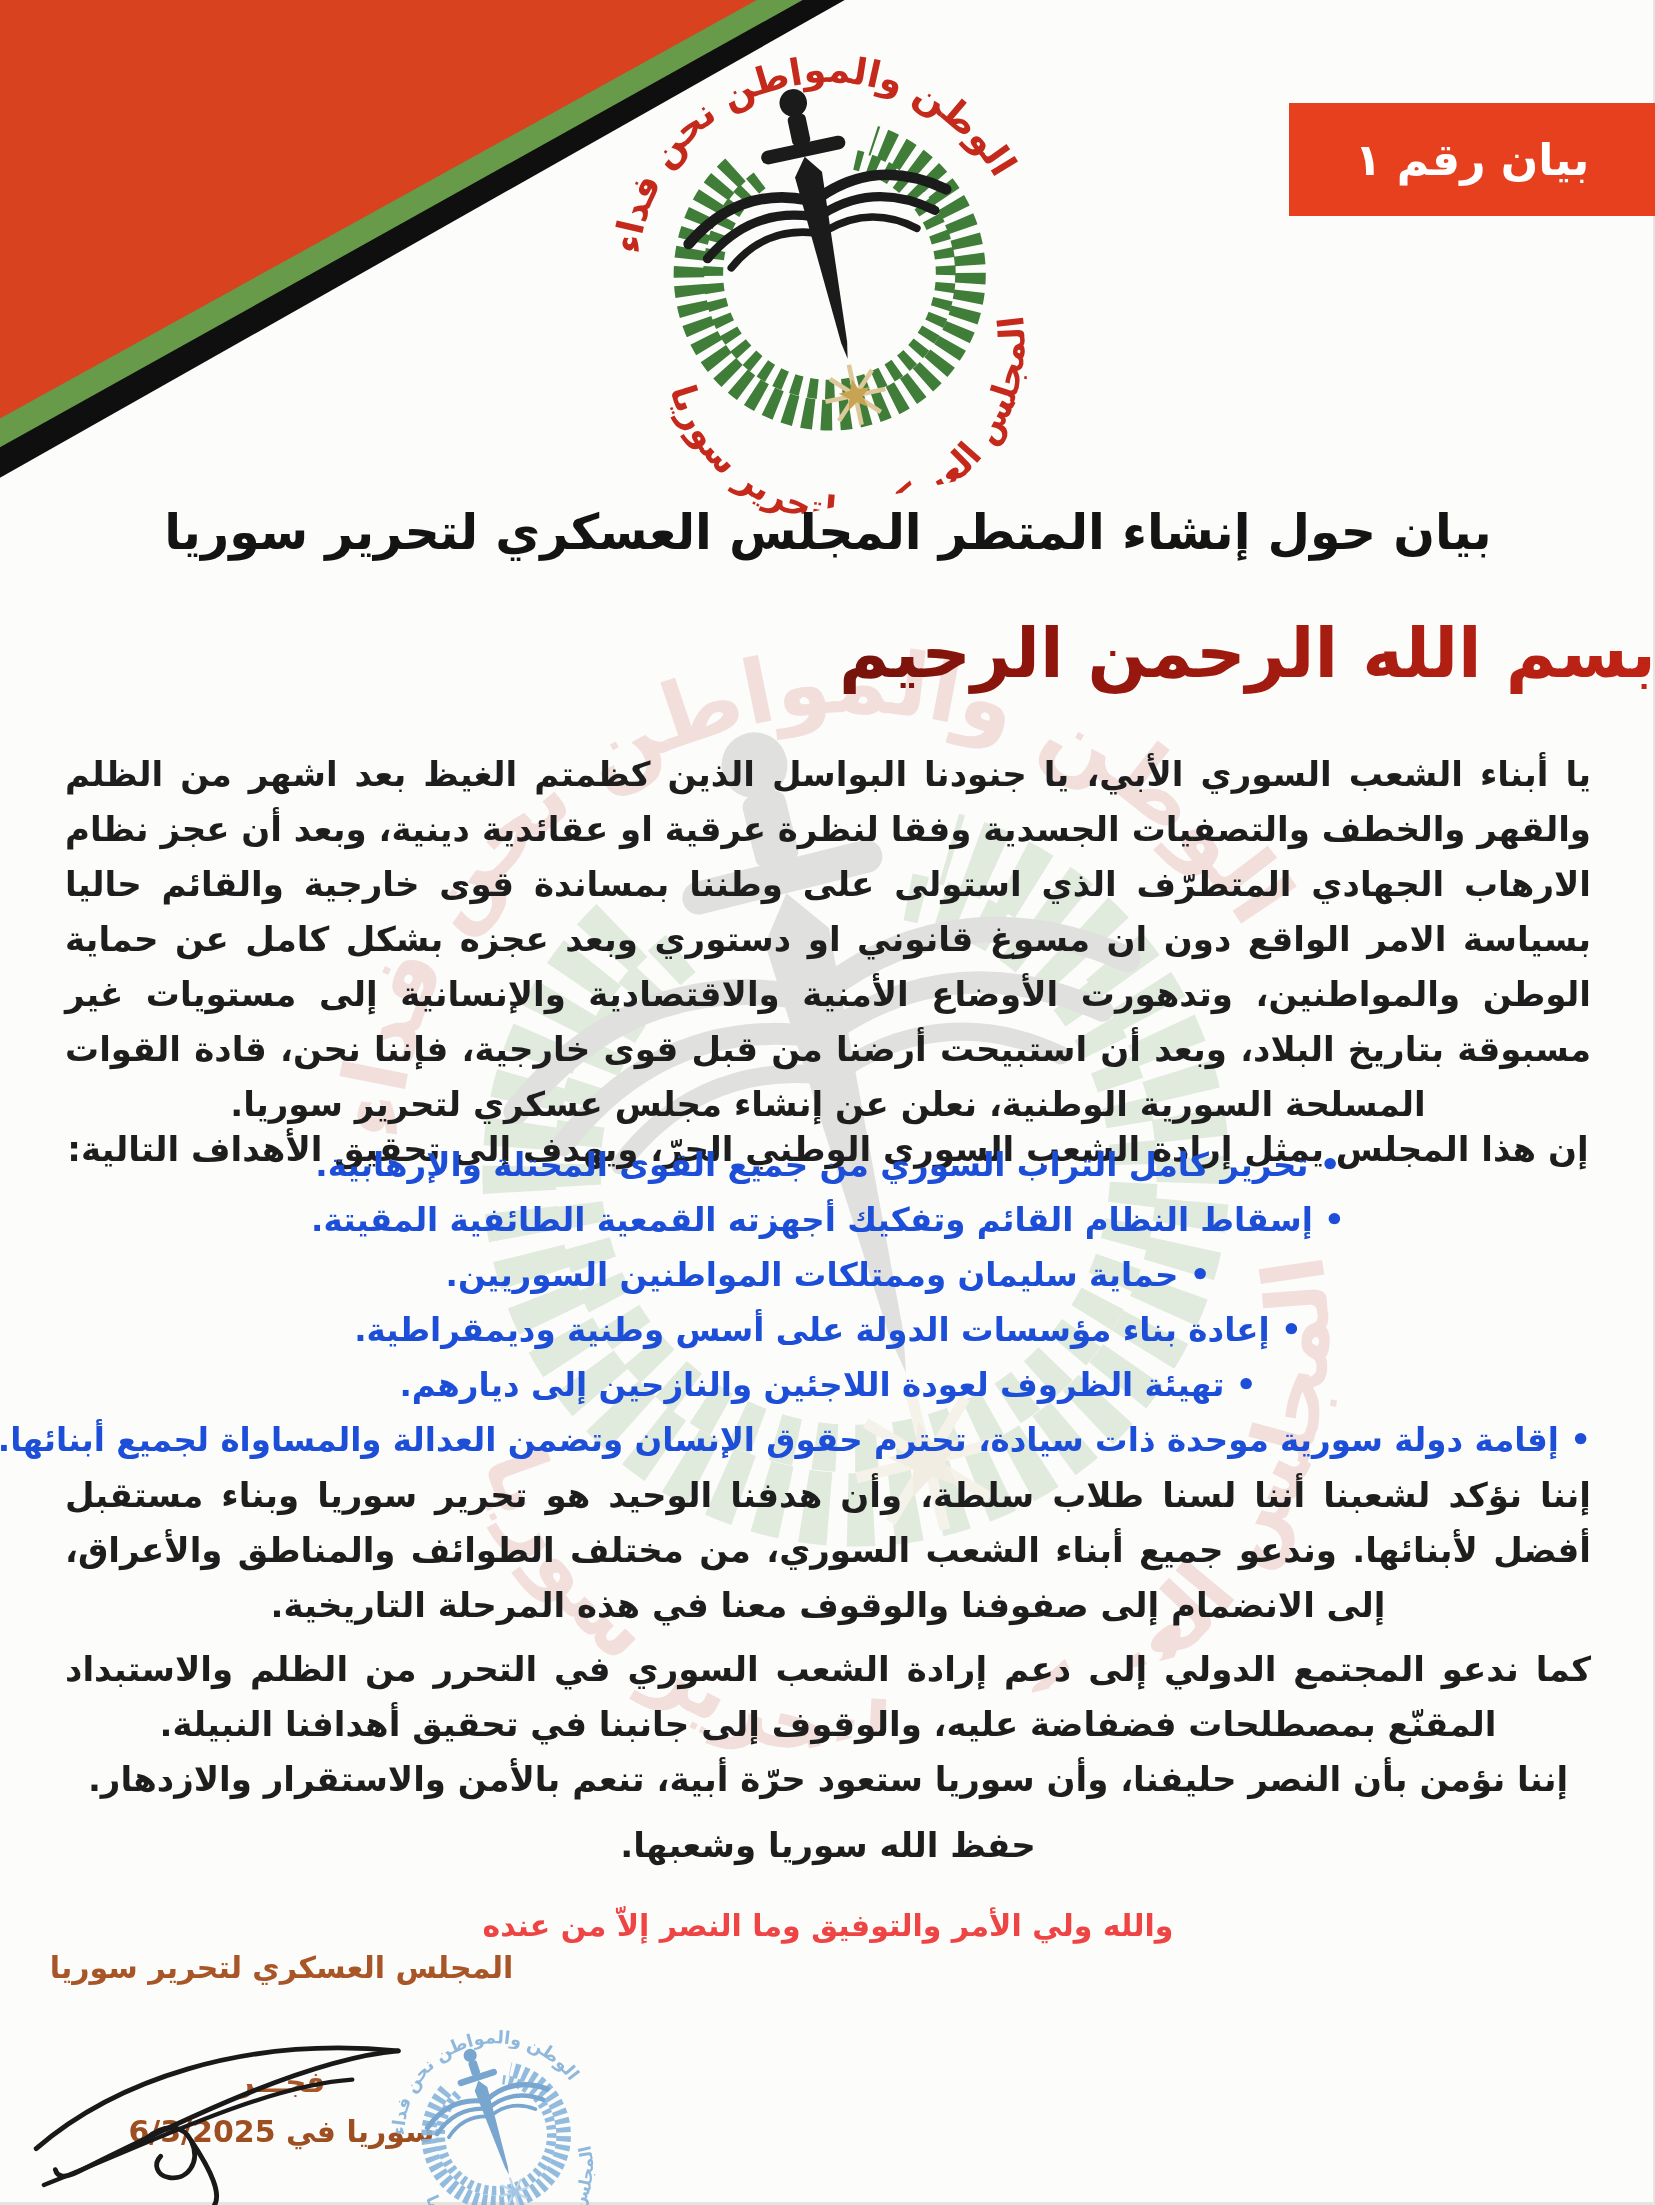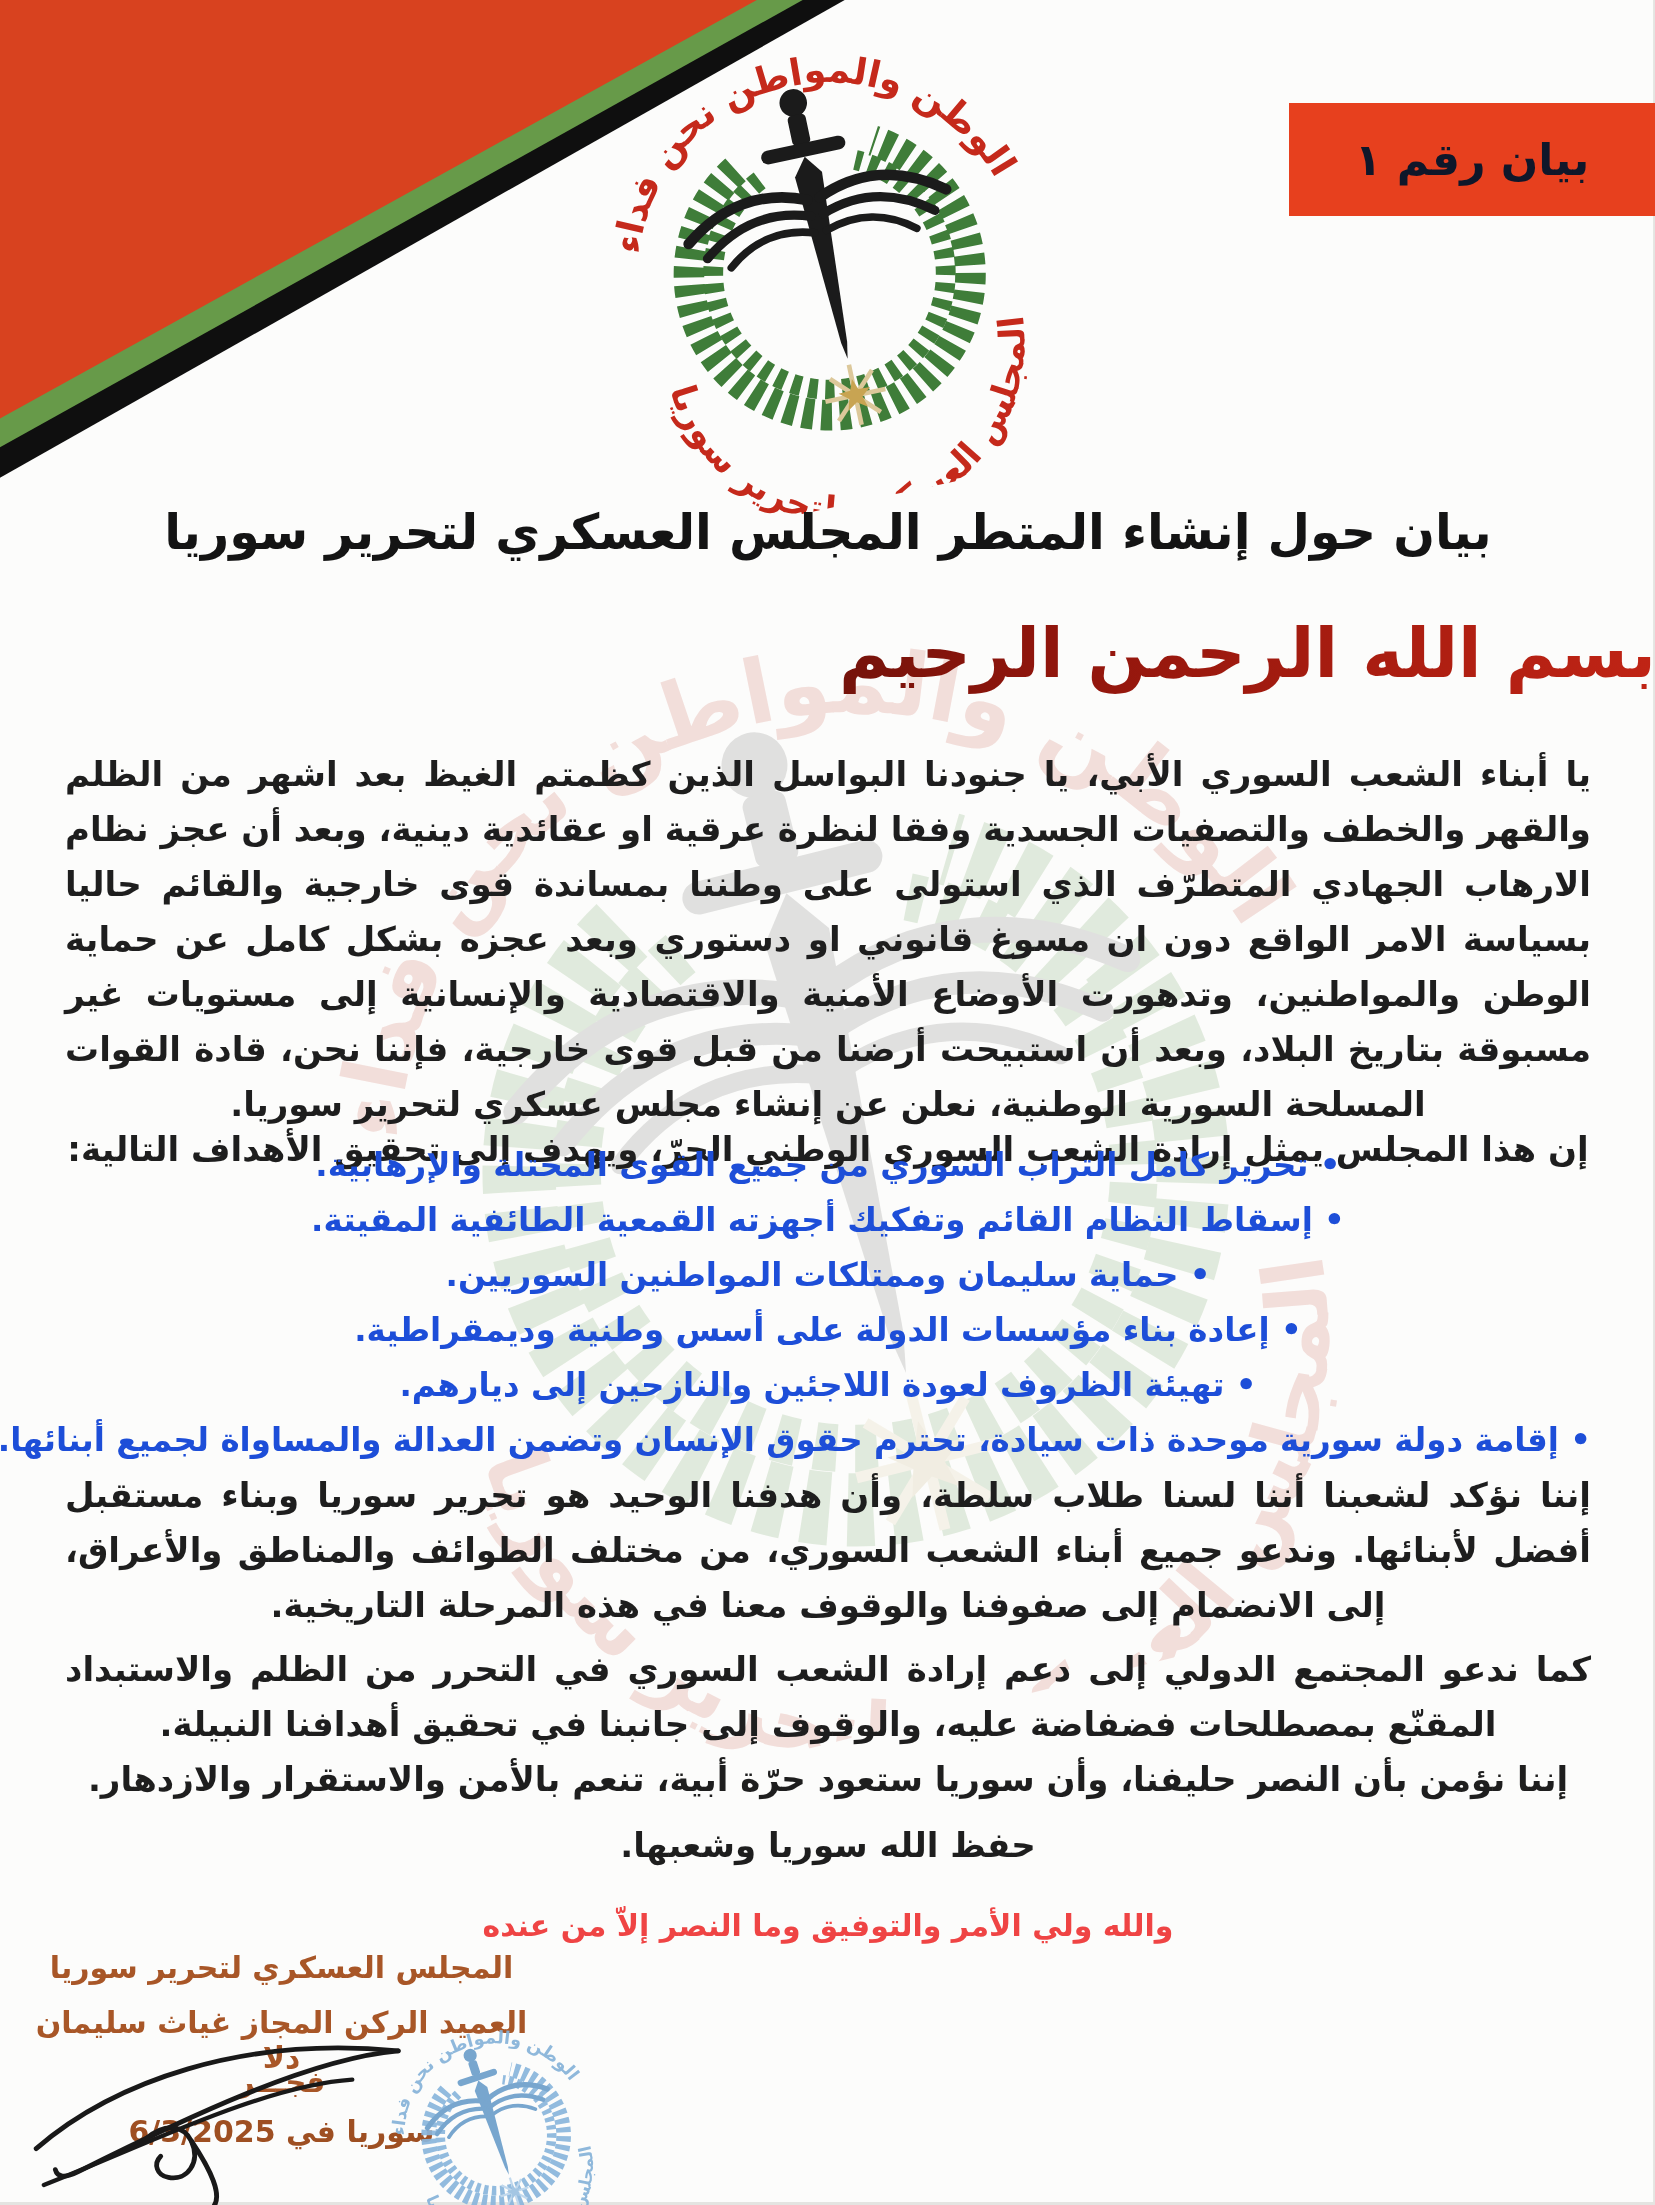--- a/index.html
+++ b/index.html
@@ -11,21 +11,21 @@
   }
   
   .svg-defs{position:absolute;width:0;height:0;overflow:hidden;}
 
   
   .corner-svg{position:absolute;left:0;top:0;}
 
   
   .badge{
     position:absolute; left:1289px; top:103px; width:366px; height:113px;
-    background:#e7401e; color:#0f172a; direction:rtl;
+    background:#e7401e; color:#ffffff; direction:rtl;
     display:flex; align-items:center; justify-content:center;
     font-size:44px; font-weight:bold;
   }
 
   
   .emblem{ --em-ring:#c5291b; --em-wreath:#3f7d39; --em-dagger:#1b1b1b;
            --em-star:#c8a452; --em-rays:#dcc89a; }
   .emblem-top{position:absolute;left:600px;top:44px;width:459px;height:459px;transform:rotate(-12deg);}
   .emblem-watermark{
     position:absolute;left:306px;top:621px;width:1099px;height:1099px;
@@ -164,21 +164,20 @@
   </div>
 
   <div class="body-text p3">إننا نؤكد لشعبنا أننا لسنا طلاب سلطة، وأن هدفنا الوحيد هو تحرير سوريا وبناء مستقبل أفضل لأبنائها. وندعو جميع أبناء الشعب السوري، من مختلف الطوائف والمناطق والأعراق، إلى الانضمام إلى صفوفنا والوقوف معنا في هذه المرحلة التاريخية.</div>
   <div class="body-text p4">كما ندعو المجتمع الدولي إلى دعم إرادة الشعب السوري في التحرر من الظلم والاستبداد المقنّع بمصطلحات فضفاضة عليه، والوقوف إلى جانبنا في تحقيق أهدافنا النبيلة.</div>
   <div class="body-text p6 nowrap">حفظ الله سوريا وشعبها.</div>
   <div class="body-text p5 nowrap">إننا نؤمن بأن النصر حليفنا، وأن سوريا ستعود حرّة أبية، تنعم بالأمن والاستقرار والازدهار.</div>
 
   <div class="closing">والله ولي الأمر والتوفيق وما النصر إلاّ من عنده</div>
 
   <div class="sig sig-org">المجلس العسكري لتحرير سوريا</div>
-  <div class="sig sig-name">العميد الركن المجاز غياث سليمان دلا</div>
   <div class="sig sig-code">فجـــر</div>
   <div class="sig sig-date">سوريا في 6/3/2025</div>
 
   <svg class="signature-svg" width="425" height="182" viewBox="0 0 440 190">
     <g fill="none" stroke="#191919" stroke-width="5" stroke-linecap="round">
       <path d="M14,128 C95,58 230,10 392,26"></path>
       <path d="M392,26 C300,34 170,96 58,152 C44,159 36,158 34,150"></path>
       <path d="M22,166 C120,128 250,62 344,56" stroke-width="4.5"></path>
       <path d="M128,118 C150,100 168,104 176,120 C186,142 172,162 152,158 C140,156 136,144 144,136"></path>
       <path d="M176,120 C196,150 210,178 198,190"></path>

